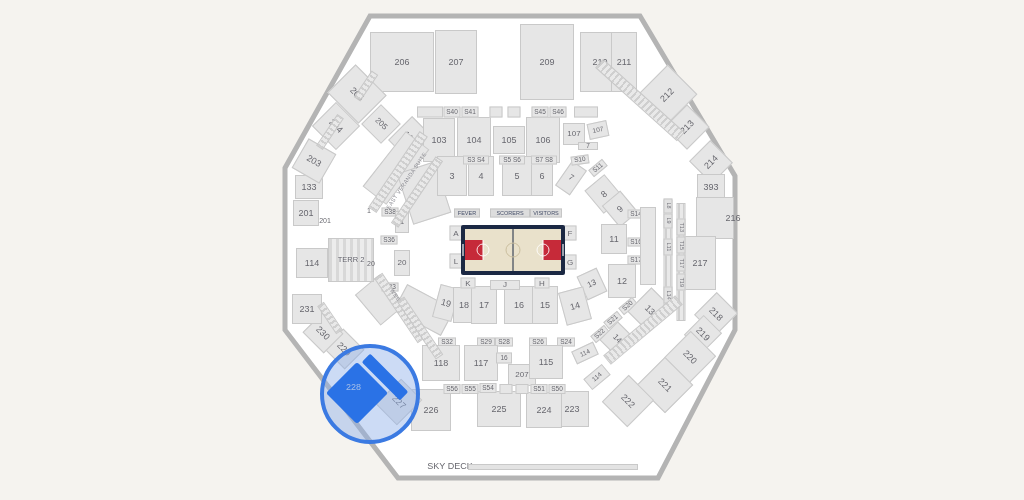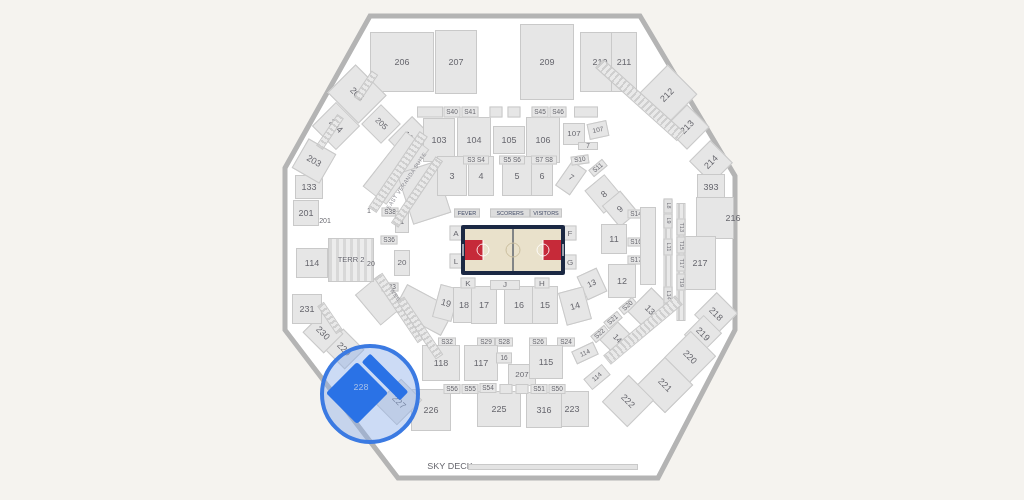--- a/index.html
+++ b/index.html
@@ -24,21 +24,21 @@
   .stripe{background:repeating-linear-gradient(90deg,#cfcfcf 0 2px,#e9e9e9 2px 5px);border:1px solid #c8c8c8;}
   .vlbl{background:#e2e2e2;border:1px solid #c9c9c9;color:#73737b;font-size:5.5px;writing-mode:vertical-rl;padding:1px 0;}
   .bar{background:#e3e3e3;border:1px solid #c9c9c9;}
   .court-svg{position:absolute;left:459px;top:224px;z-index:15;}
   .halo{position:absolute;left:320px;top:344px;width:92px;height:92px;border-radius:50%;
         border:4px solid var(--selRing,#3b7ae2);background:var(--selHalo,rgba(141,175,232,.45));z-index:40;}
   .sel-a{position:absolute;left:335px;top:371px;width:44px;height:44px;border-radius:3px;
          background:var(--selFill,#2a72e6);transform:rotate(45deg);z-index:41;}
   .sel-b{position:absolute;left:358px;top:371px;width:54px;height:12px;border-radius:2px;
          background:var(--selFill,#2a72e6);transform:rotate(45deg);z-index:41;}
-  .sel-label{position:absolute;left:346px;top:382px;width:30px;text-align:center;font-size:9px;
+  .sel-label{position:absolute;left:346px;top:382px;width:30px;font-size:9px;
              color:var(--selText,#a5bfe8);z-index:42;}
 </style>
 </head>
 <body>
 
 <div class="stage">
 
   <svg class="outline-svg" width="1024" height="500">
     <polygon points="370,16 640,16 735,176 735,330 658,478 398,478 285,330 285,168"></polygon>
   </svg>
@@ -57,21 +57,21 @@
       <div class="blk sec" style="left: 711px; top: 162px; width: 30px; height: 32px; transform: translate(-50%, -50%) rotate(-45deg);">214</div>
       <div class="blk sec" style="left: 711px; top: 187px; width: 28px; height: 26px; transform: translate(-50%, -50%);">393</div>
       <div class="blk sec" style="left: 715px; top: 218px; width: 28px; height: 42px; transform: translate(-50%, -50%); padding-left: 36px;">216</div>
       <div class="blk sec" style="left: 700px; top: 263px; width: 32px; height: 54px; transform: translate(-50%, -50%);">217</div>
       <div class="blk sec" style="left: 716px; top: 314px; width: 30px; height: 32px; transform: translate(-50%, -50%) rotate(45deg);">218</div>
       <div class="blk sec" style="left: 703px; top: 334px; width: 26px; height: 28px; transform: translate(-50%, -50%) rotate(45deg);">219</div>
       <div class="blk sec" style="left: 690px; top: 357px; width: 36px; height: 38px; transform: translate(-50%, -50%) rotate(45deg);">220</div>
       <div class="blk sec" style="left: 665px; top: 385px; width: 40px; height: 40px; transform: translate(-50%, -50%) rotate(45deg);">221</div>
       <div class="blk sec" style="left: 628px; top: 401px; width: 36px; height: 38px; transform: translate(-50%, -50%) rotate(45deg);">222</div>
       <div class="blk sec" style="left: 572px; top: 409px; width: 34px; height: 36px; transform: translate(-50%, -50%);">223</div>
-      <div class="blk sec" style="left: 544px; top: 410px; width: 36px; height: 36px; transform: translate(-50%, -50%);">316</div>
+      <div class="blk sec" style="left: 544px; top: 410px; width: 36px; height: 36px; transform: translate(-50%, -50%);">224</div>
       <div class="blk sec" style="left: 499px; top: 409px; width: 44px; height: 36px; transform: translate(-50%, -50%);">225</div>
       <div class="blk sec" style="left: 431px; top: 410px; width: 40px; height: 42px; transform: translate(-50%, -50%);">226</div>
       <div class="blk sec" style="left: 399px; top: 402px; width: 30px; height: 36px; transform: translate(-50%, -50%) rotate(45deg);">227</div>
       <div class="blk sec" style="left: 344px; top: 349px; width: 30px; height: 28px; transform: translate(-50%, -50%) rotate(45deg);">229</div>
       <div class="blk sec" style="left: 323px; top: 333px; width: 30px; height: 28px; transform: translate(-50%, -50%) rotate(45deg);">230</div>
       <div class="blk sec" style="left: 307px; top: 309px; width: 30px; height: 30px; transform: translate(-50%, -50%);">231</div>
       <div class="blk sec" style="left: 312px; top: 263px; width: 32px; height: 30px; transform: translate(-50%, -50%);">114</div>
       <div class="blk sec" style="left: 306px; top: 213px; width: 26px; height: 26px; transform: translate(-50%, -50%);">201</div>
       <div class="blk lbl lblxs" style="left: 325px; top: 220px; transform: translate(-50%, -50%);">201</div>
       <div class="blk sec" style="left: 309px; top: 187px; width: 28px; height: 24px; transform: translate(-50%, -50%);">133</div>

